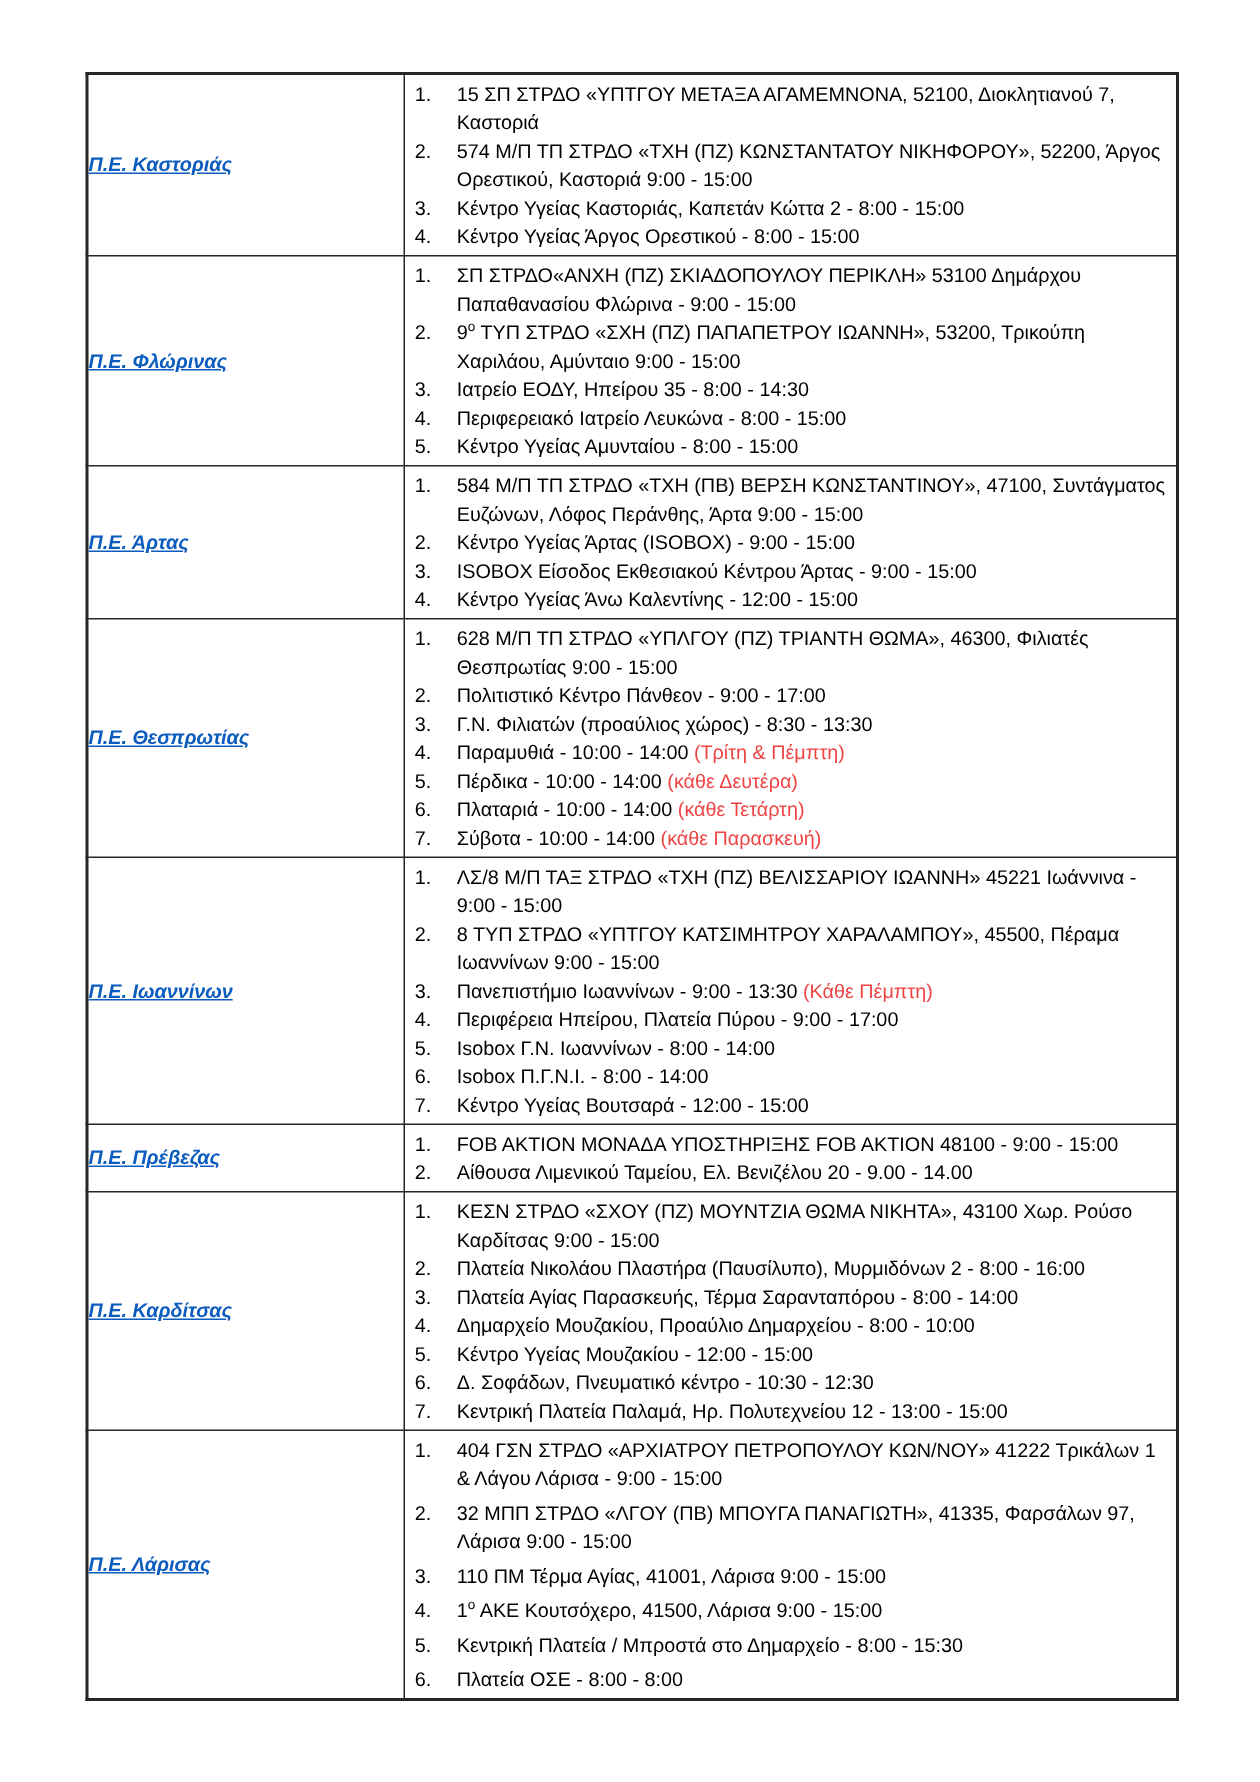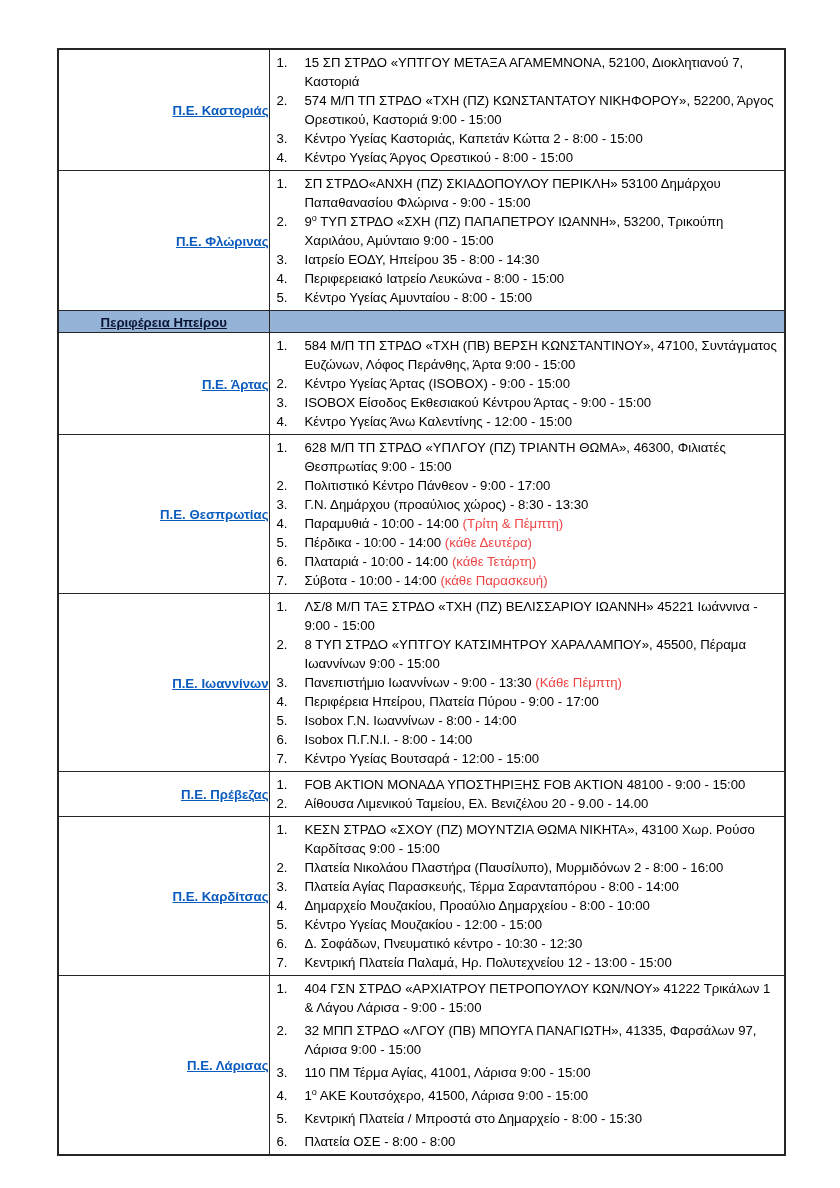--- a/index.html
+++ b/index.html
@@ -23,21 +23,22 @@
     table-layout: fixed;
     border: 2px solid #262626;
   }
   col.c-left { width: 211px; }
   td {
     border: 1.5px solid #262626;
     padding: 0;
   }
   td.region-cell {
     vertical-align: middle;
-    text-align: right;
+    text-align: left;
+    font-style: italic;
   }
   .region-link {
     color: #0b5cbe;
     font-weight: bold;
     font-size: 13.2px;
     text-decoration: underline;
     cursor: pointer;
   }
   td.items-cell {
     vertical-align: top;
@@ -121,24 +122,20 @@
             <div class="li">
               <span class="num">4.</span>
               <span class="txt"><span>Περιφερειακό Ιατρείο Λευκώνα - </span><span class="u">8:00 - 15:00</span></span>
             </div>
             <div class="li">
               <span class="num">5.</span>
               <span class="txt"><span>Κέντρο Υγείας Αμυνταίου - </span><span class="u">8:00 - 15:00</span></span>
             </div>
           </td>
         </tr>
-        <tr class="section-row" style="height: 21px;">
-          <td><span class="section-title">Περιφέρεια Ηπείρου</span></td>
-          <td></td>
-        </tr>
         <tr style="height: 99px;">
           <td class="region-cell"><span class="region-link">Π.Ε. Άρτας</span></td>
           <td class="items-cell">
             <div class="li">
               <span class="num">1.</span>
               <span class="txt"><span>584 Μ/Π ΤΠ ΣΤΡΔΟ «ΤΧΗ (ΠΒ) ΒΕΡΣΗ ΚΩΝΣΤΑΝΤΙΝΟΥ», 47100, Συντάγματος Ευζώνων, Λόφος Περάνθης, Άρτα </span><span class="u">9:00 - 15:00</span></span>
             </div>
             <div class="li">
               <span class="num">2.</span>
               <span class="txt"><span>Κέντρο Υγείας Άρτας (ISOBOX) - </span><span class="u">9:00 - 15:00</span></span>
@@ -159,21 +156,21 @@
             <div class="li">
               <span class="num">1.</span>
               <span class="txt"><span>628 Μ/Π ΤΠ ΣΤΡΔΟ «ΥΠΛΓΟΥ (ΠΖ) ΤΡΙΑΝΤΗ ΘΩΜΑ», 46300, Φιλιατές Θεσπρωτίας </span><span class="u">9:00 - 15:00</span></span>
             </div>
             <div class="li">
               <span class="num">2.</span>
               <span class="txt"><span>Πολιτιστικό Κέντρο Πάνθεον - </span><span class="u">9:00 - 17:00</span></span>
             </div>
             <div class="li">
               <span class="num">3.</span>
-              <span class="txt"><span>Γ.Ν. Δημάρχου (προαύλιος χώρος) - </span><span class="u">8:30 - 13:30</span></span>
+              <span class="txt"><span>Γ.Ν. Φιλιατών (προαύλιος χώρος) - </span><span class="u">8:30 - 13:30</span></span>
             </div>
             <div class="li">
               <span class="num">4.</span>
               <span class="txt"><span>Παραμυθιά - </span><span class="u">10:00 - 14:00</span><span> </span><span class="r">(Τρίτη &amp; Πέμπτη)</span></span>
             </div>
             <div class="li">
               <span class="num">5.</span>
               <span class="txt"><span>Πέρδικα - </span><span class="u">10:00 - 14:00</span><span> </span><span class="r">(κάθε Δευτέρα)</span></span>
             </div>
             <div class="li">

